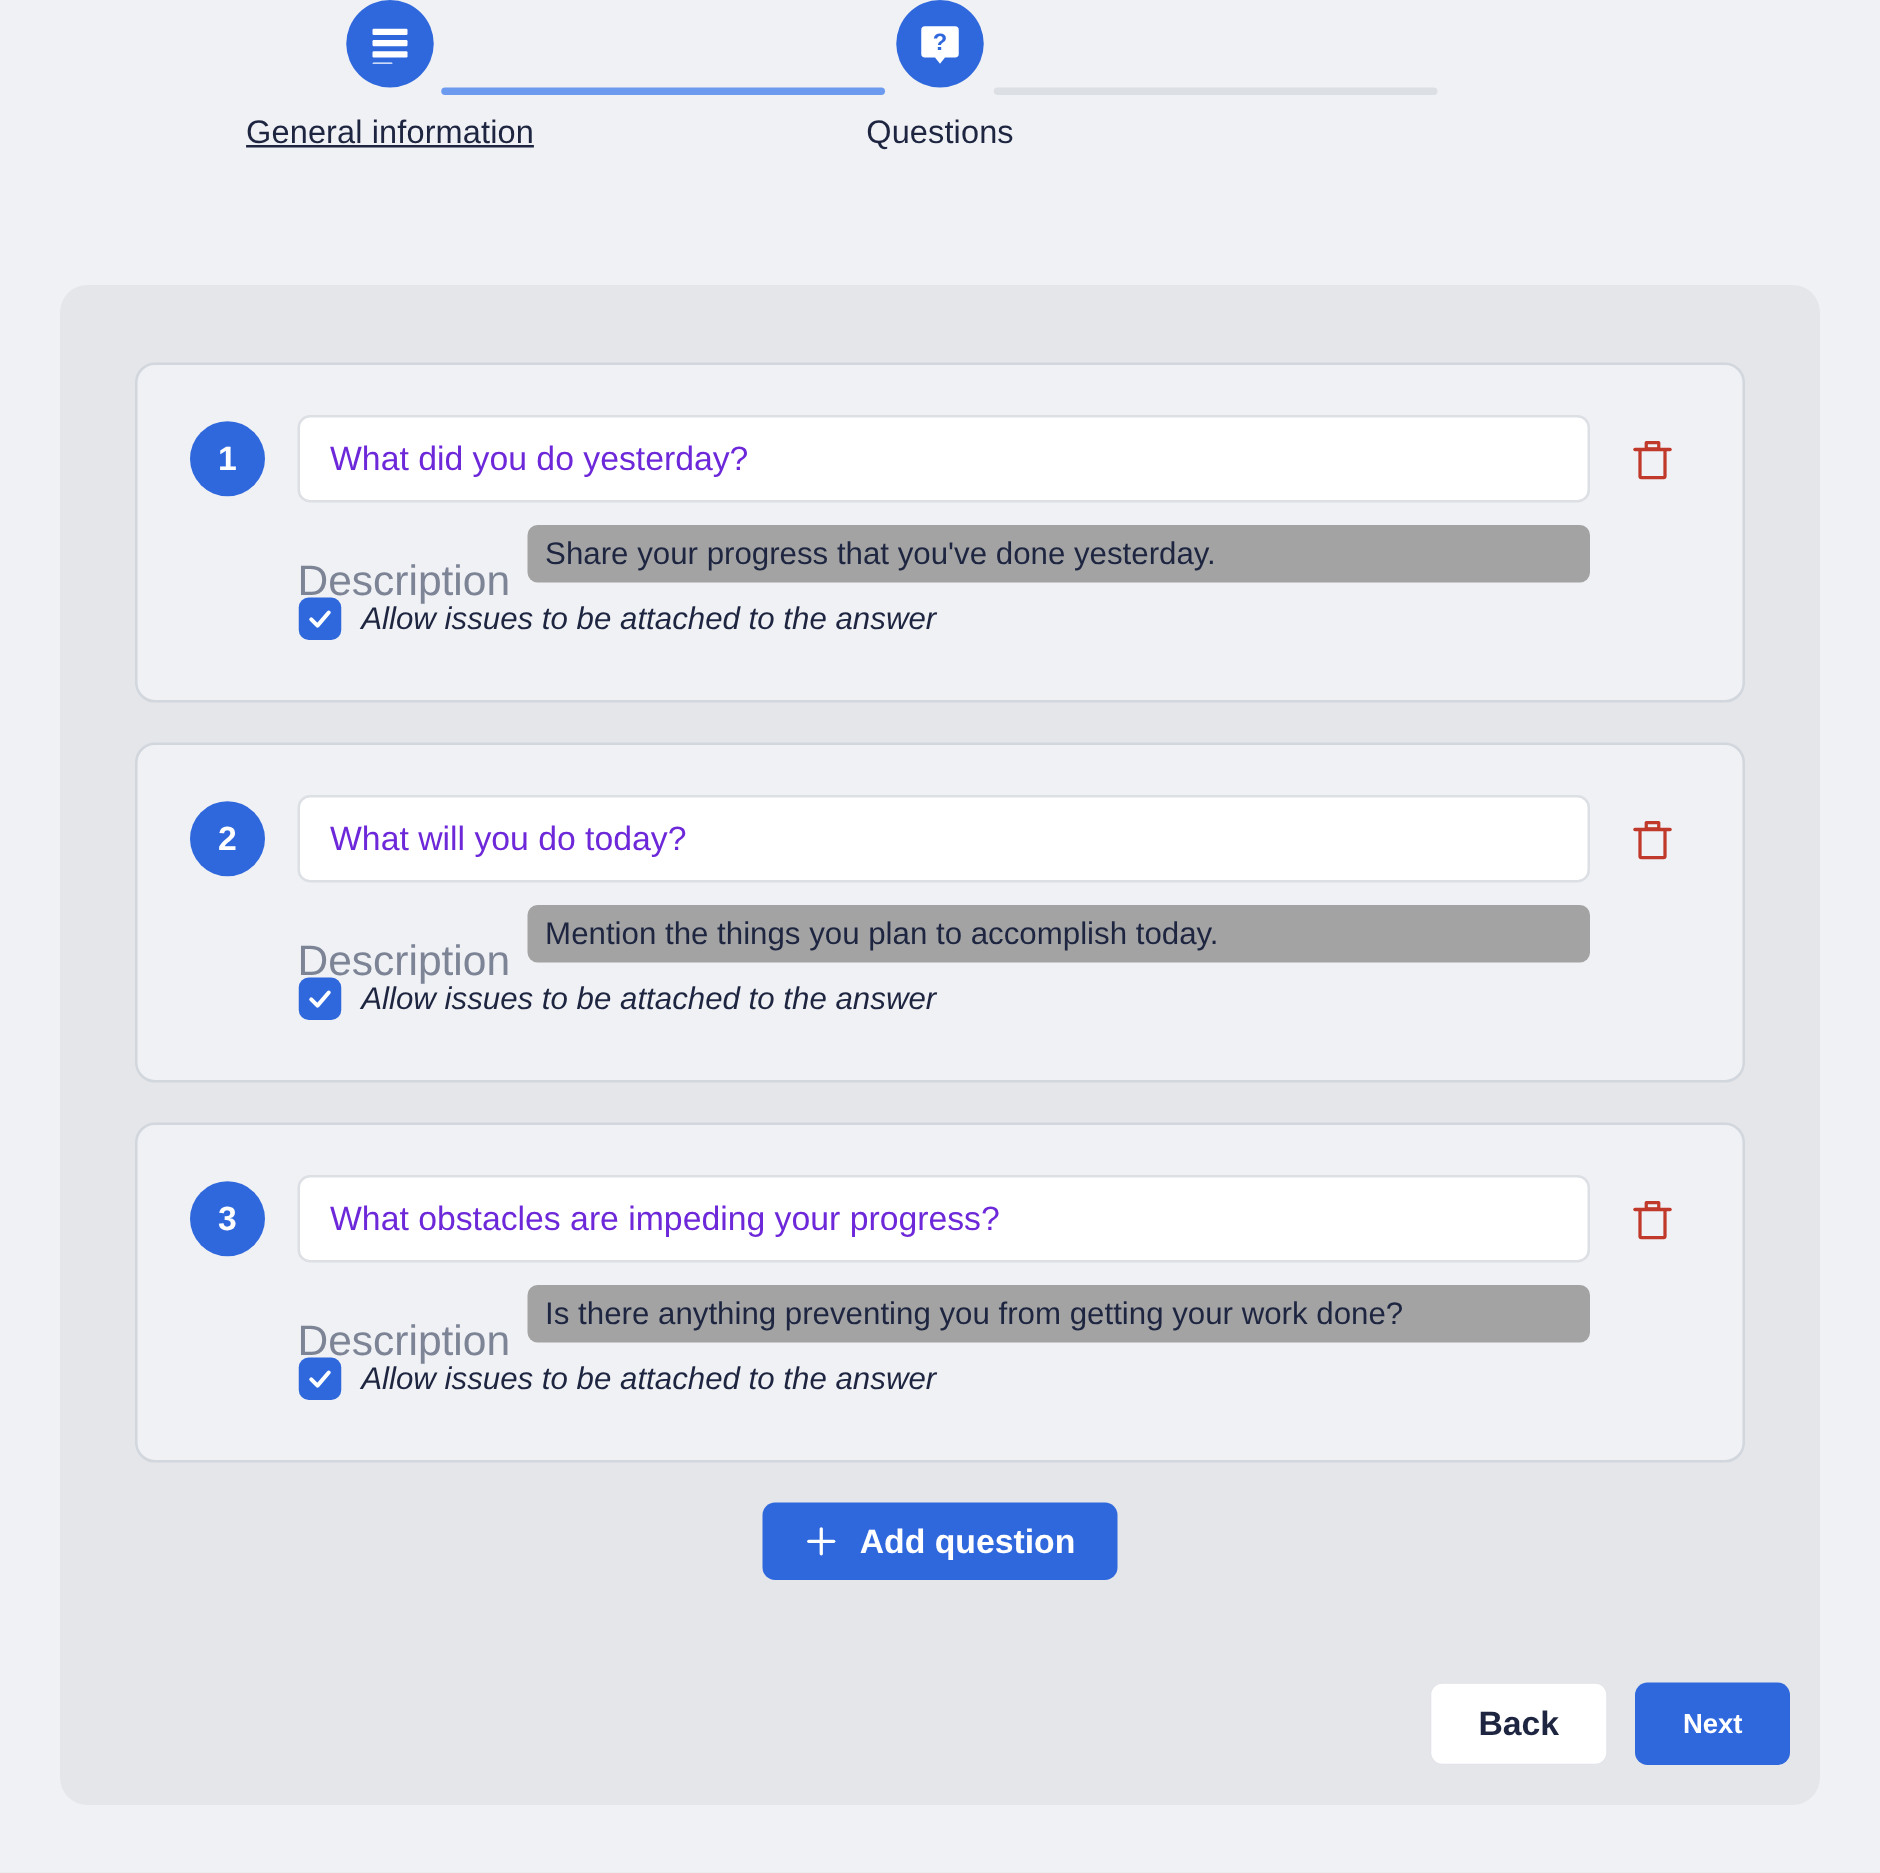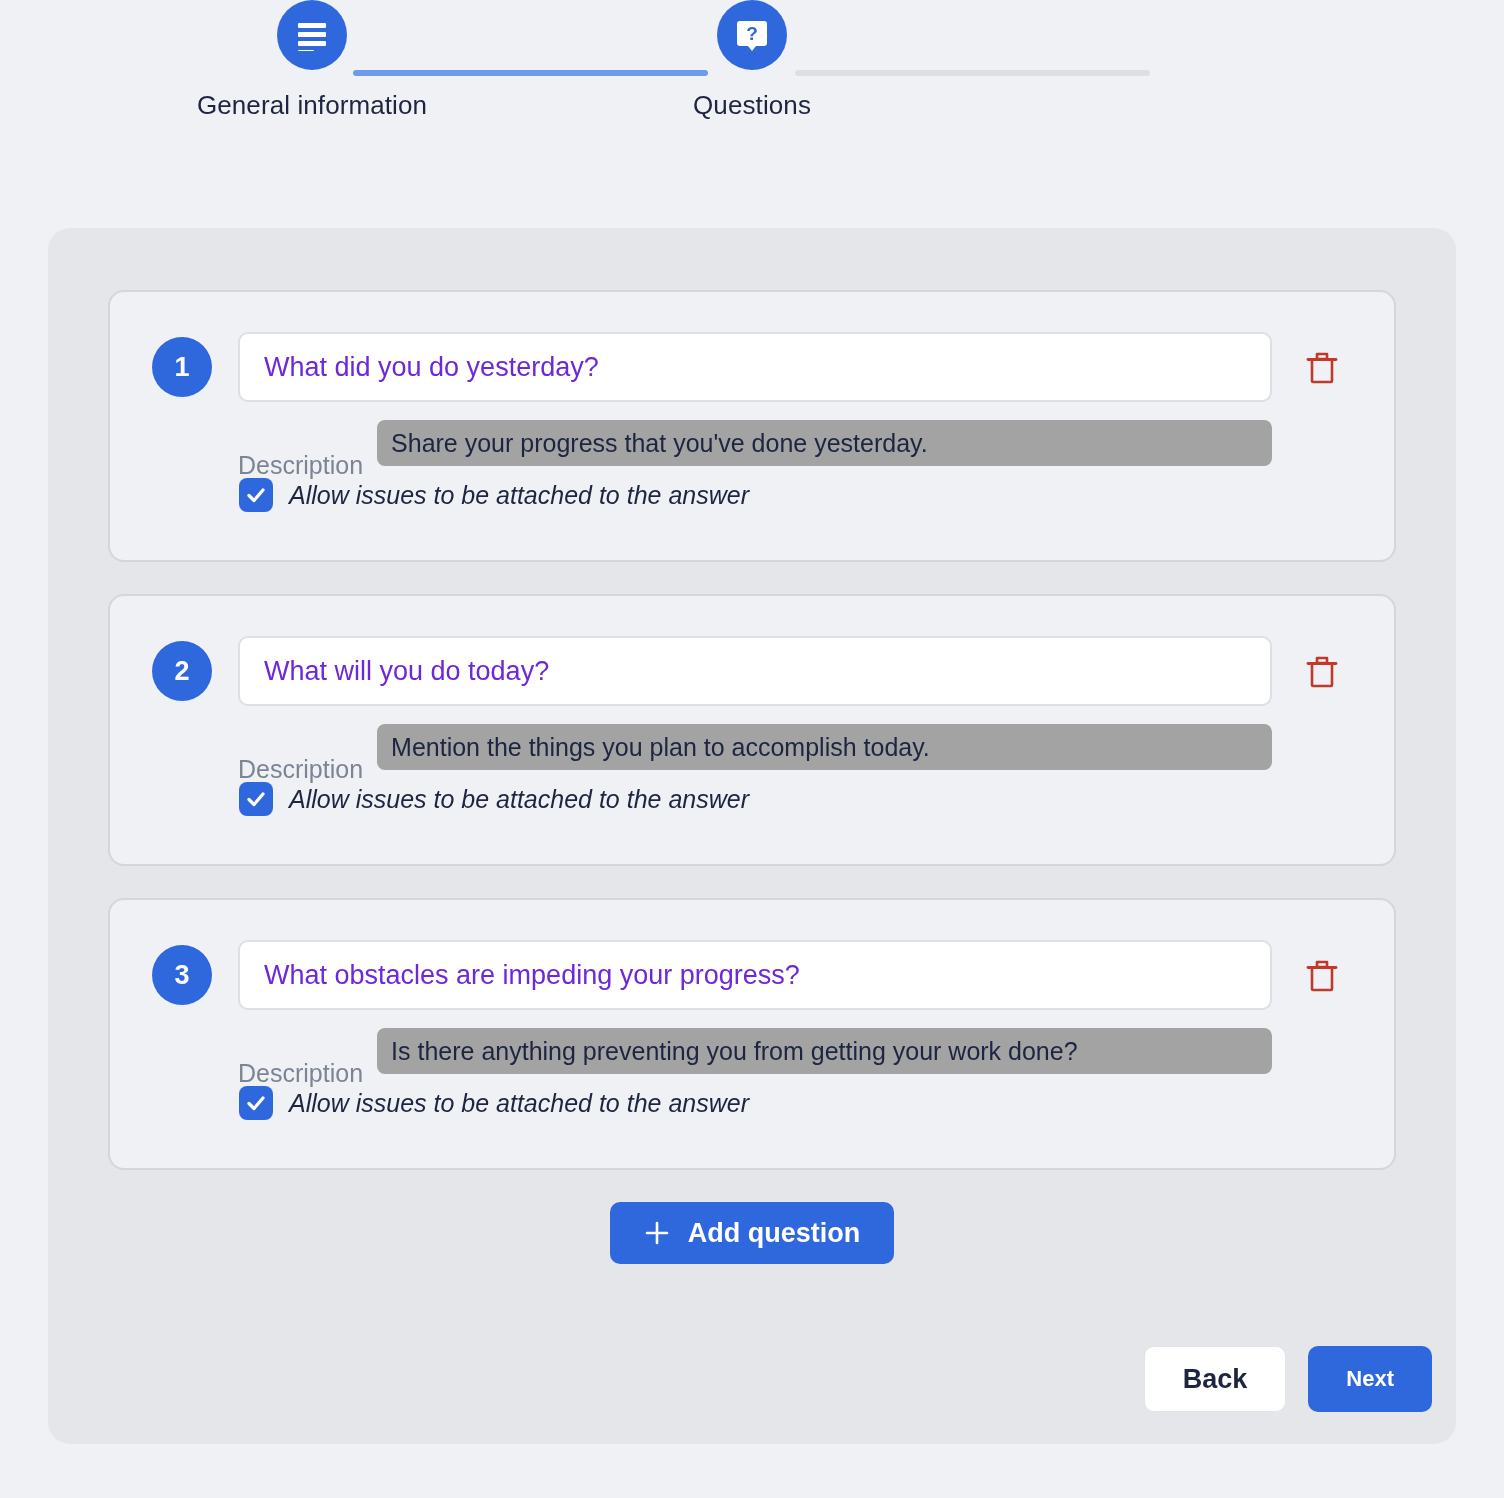--- a/index.html
+++ b/index.html
@@ -37,21 +37,21 @@
   .track-seg.todo   { background: #dcdfe4; }
   .seg-1 { left: 353px; width: 355px; }
   .seg-2 { left: 795px; width: 355px; }
 
   .step {
     position: absolute;
     top: 0;
     width: 320px;
     text-align: center;
   }
-  .step-1 { left: 152px; }
+  .step-1 { left: 152px; text-decoration: underline; }
   .step-2 { left: 592px; }
   .step-3 { left: 1032px; }
 
   .step-circle {
     width: 70px;
     height: 70px;
     border-radius: 50%;
     margin: 0 auto;
     display: flex;
     align-items: center;
@@ -148,21 +148,21 @@
   .desc-row {
     position: absolute;
     left: 128px;
     top: 128px;
     width: 1034px;
     height: 46px;
     display: flex;
     align-items: center;
   }
   .desc-label {
-    font-size: 25px;
+    font-size: 34px;
     color: #7c8496;
     margin-right: 14px;
     white-space: nowrap;
     margin-top: 44px;
   }
   .desc-pill {
     flex: 1;
     height: 46px;
     background: #a3a3a3;
     border-radius: 8px;

